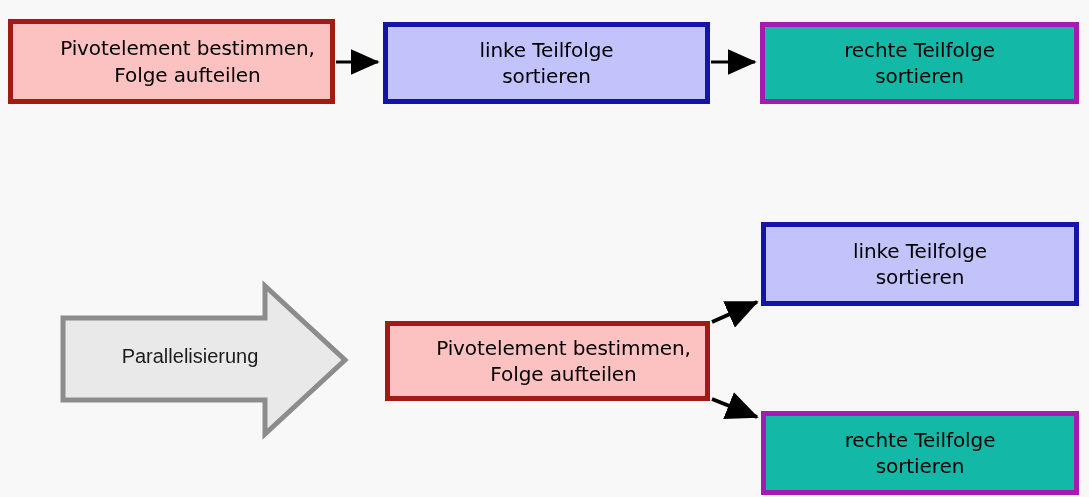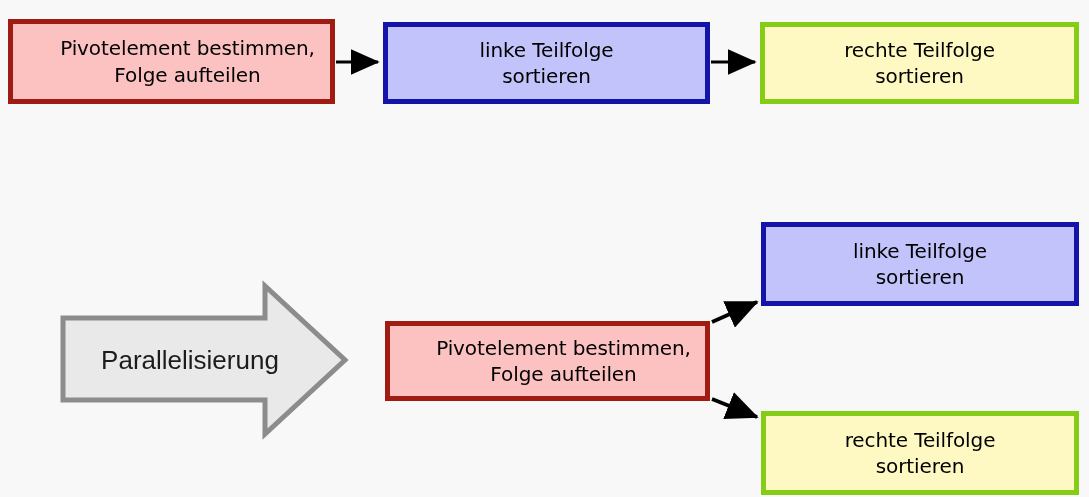--- a/index.html
+++ b/index.html
@@ -34,22 +34,22 @@
     background: #fcc2c2;
     border: 5px solid #a01b12;
     padding-left: 32px;
   }
   .node-blue {
     background: #c3c3fb;
     border: 5px solid #1414a8;
     text-align: center;
   }
   .node-yellow {
-    background: #fef9c3;
-    border: 5px solid #84cc16;
+    background: #14b8a6;
+    border: 5px solid #a21caf;
   }
 
   
   #node-split-top   { left: 8px;   top: 19px;  width: 327px; height: 85px; }
   #node-left-top    { left: 383px; top: 22px;  width: 327px; height: 82px; }
   #node-right-top   { left: 760px; top: 22px;  width: 319px; height: 82px; }
 
   
   #node-split-bottom { left: 385px; top: 321px; width: 325px; height: 80px; }
   #node-left-bottom  { left: 761px; top: 222px; width: 318px; height: 84px; }
@@ -63,21 +63,21 @@
     pointer-events: none;
   }
 
   .bigarrow-label {
     position: absolute;
     left: 90px;
     top: 345px;
     width: 200px;
     text-align: center;
     font-family: "Liberation Sans", sans-serif;
-    font-size: 26px;
+    font-size: 20px;
     color: #1c1c1c;
   }
 </style>
 </head>
 <body>
 
 <div id="canvas">
 
   <div class="node node-red" id="node-split-top">
     <span>Pivotelement bestimmen,

